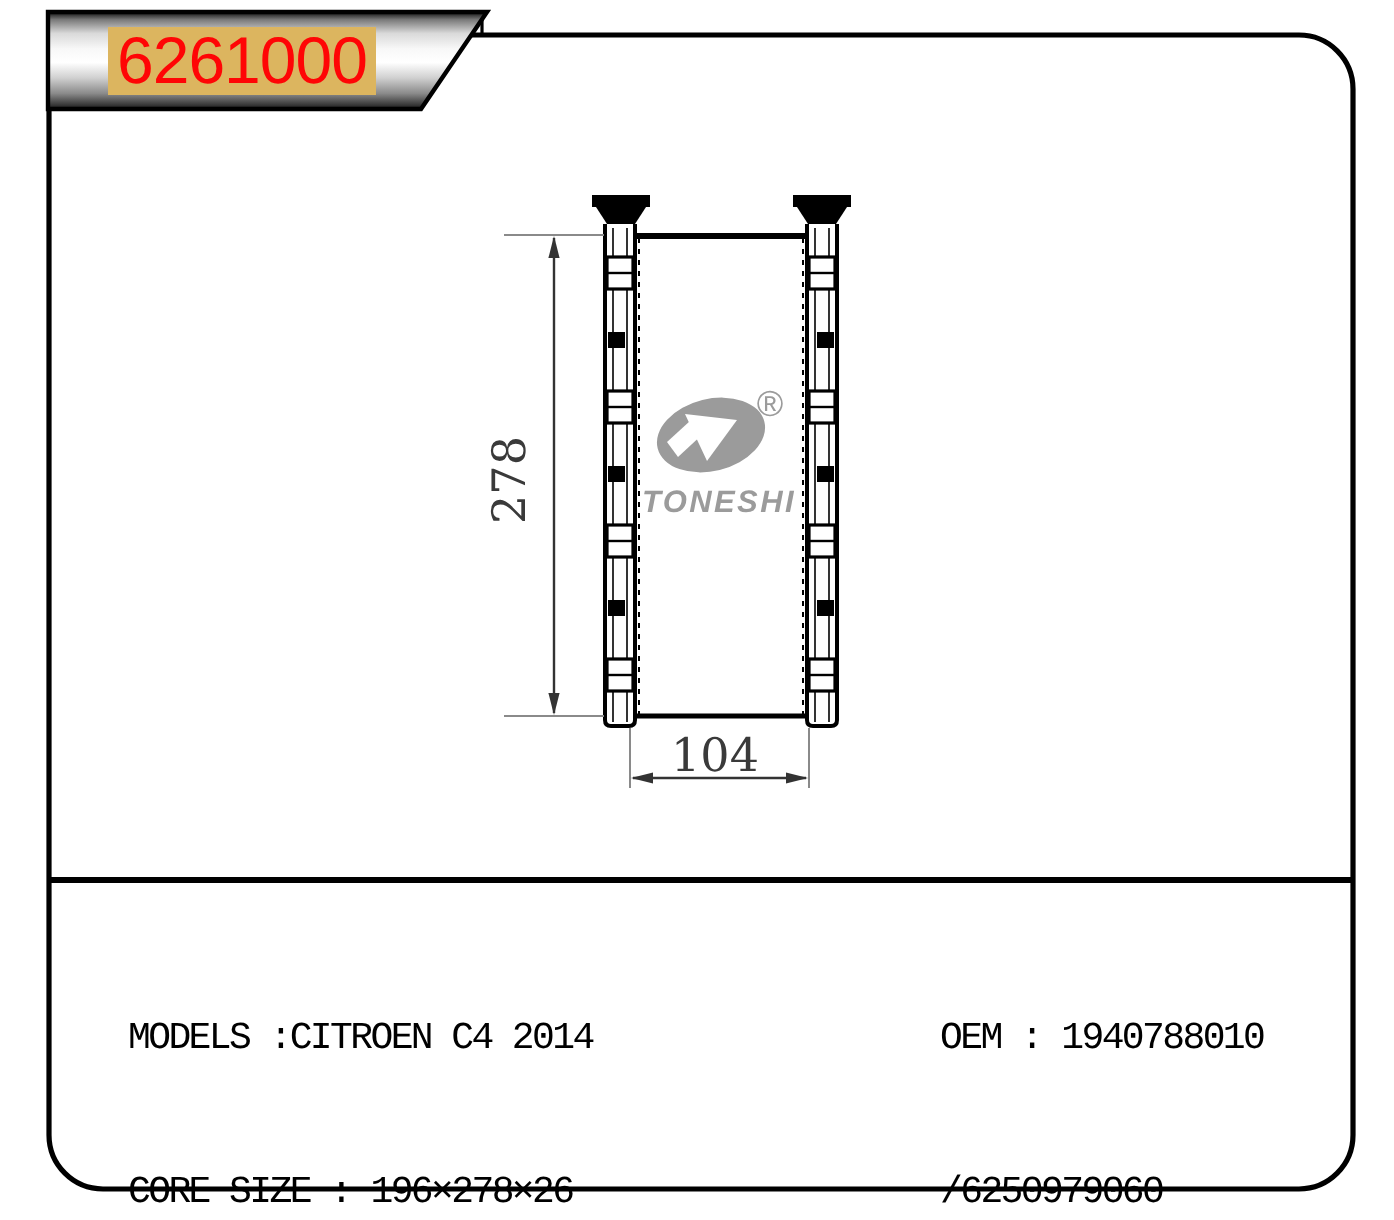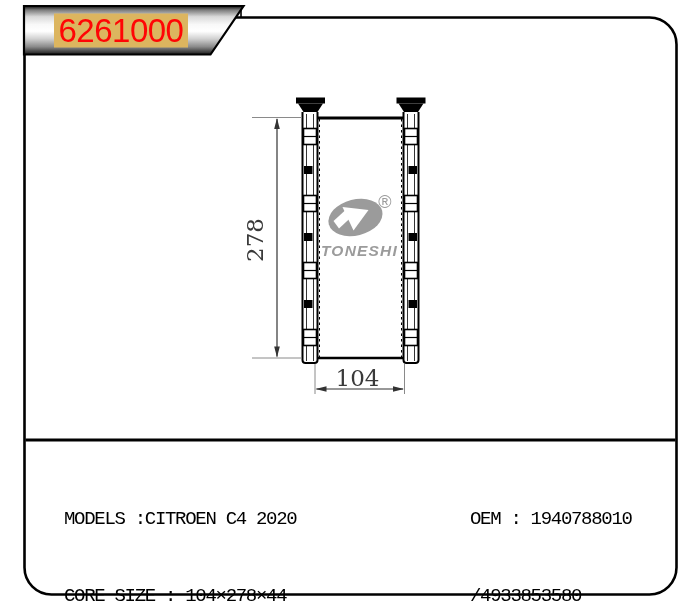--- a/index.html
+++ b/index.html
@@ -125,23 +125,23 @@
       <line x1="404.5" y1="364" x2="404.5" y2="394" stroke="#8a8a8a" stroke-width="1"></line>
       <line x1="316.5" y1="389" x2="403" y2="389" stroke="#333" stroke-width="1.2"></line>
       <polygon points="315.5,389 326.5,386.2 326.5,391.8" fill="#333"></polygon>
       <polygon points="404,389 393,386.2 393,391.8" fill="#333"></polygon>
       <text x="357.5" y="385.5" text-anchor="middle" font-family="DejaVu Serif, serif" font-size="23" fill="#3a3a3a">104</text>
     </g>
   </g>
 </svg>
 
 <div class="specs specs-left">
-  <div>MODELS :CITROEN C4 2020</div>
-  <div>CORE SIZE : 104×278×44</div>
+  <div>MODELS :CITROEN C4 2014</div>
+  <div>CORE SIZE : 196×278×26</div>
   
   
 </div>
 <div class="specs specs-right">
   <div>OEM : 1940788010</div>
-  <div>/4933853580</div>
+  <div>/6250979060</div>
   
   
 </div>
 
 </body></html>

